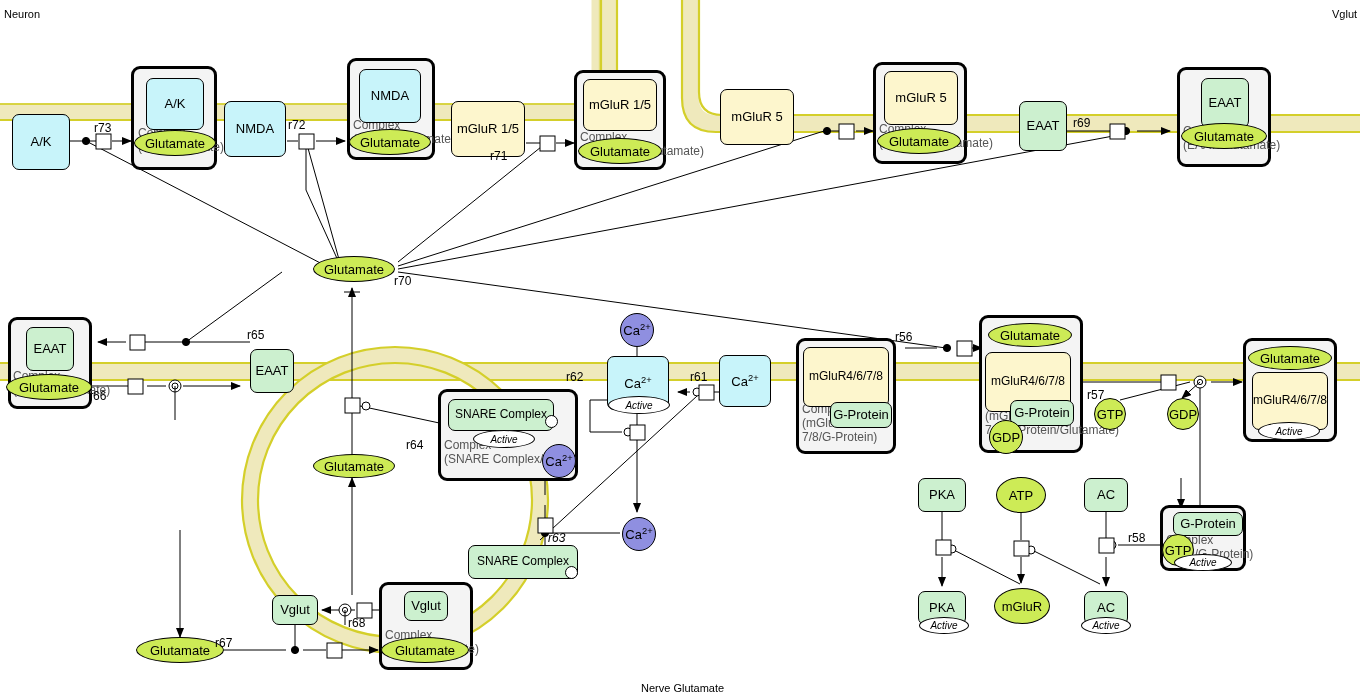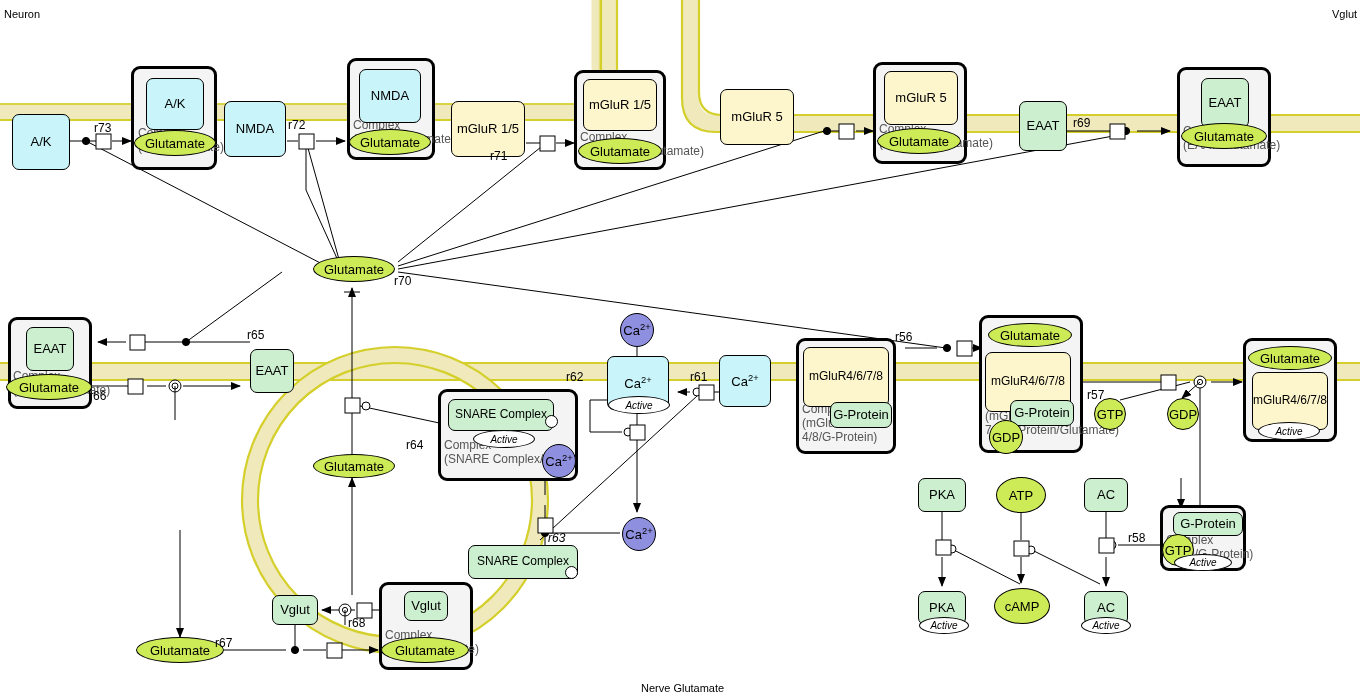--- a/index.html
+++ b/index.html
@@ -252,21 +252,21 @@
   </div>
 
   <div class="complex" style="left:438px; top:389px; width:140px; height:92px;">
     <div class="clabel" style="left:3px; top:47px;">Complex</div>
     <div class="clabel" style="left:3px; top:61px;">(SNARE Complex/Ca2+)</div>
   </div>
 
   <div class="complex" style="left:796px; top:338px; width:100px; height:116px;">
     <div class="clabel" style="left:3px; top:62px;">Complex</div>
     <div class="clabel" style="left:3px; top:76px;">(mGluR4/6/</div>
-    <div class="clabel" style="left:3px; top:90px;">4/8/G-Protein)</div>
+    <div class="clabel" style="left:3px; top:90px;">7/8/G-Protein)</div>
   </div>
 
   <div class="complex" style="left:979px; top:315px; width:104px; height:138px;">
     <div class="clabel" style="left:3px; top:78px;">Complex</div>
     <div class="clabel" style="left:3px; top:92px;">(mGluR4/6/</div>
     <div class="clabel" style="left:3px; top:106px;">7/8/G-Protein/Glutamate)</div>
   </div>
 
   <div class="complex" style="left:1243px; top:338px; width:94px; height:104px;"></div>
 
@@ -413,21 +413,21 @@
       <div class="oval o-glut" style="left: 1094px; top: 398px; width: 32px; height: 32px;">
         <span>GTP</span>
       </div>
       <div class="oval o-glut" style="left: 1162px; top: 534px; width: 32px; height: 32px;">
         <span>GTP</span>
       </div>
       <div class="oval o-glut" style="left: 996px; top: 477px; width: 50px; height: 36px;">
         <span>ATP</span>
       </div>
       <div class="oval o-glut" style="left: 994px; top: 588px; width: 56px; height: 36px;">
-        <span>cAMP</span>
+        <span>mGluR</span>
       </div>
       <div class="oval o-ca" style="left: 620px; top: 313px; width: 34px; height: 34px;">
         <span>Ca<sup style="font-size:0.72em">2+</sup></span>
       </div>
       <div class="oval o-ca" style="left: 542px; top: 444px; width: 34px; height: 34px;">
         <span>Ca<sup style="font-size:0.72em">2+</sup></span>
       </div>
       <div class="oval o-ca" style="left: 622px; top: 517px; width: 34px; height: 34px;">
         <span>Ca<sup style="font-size:0.72em">2+</sup></span>
       </div>

